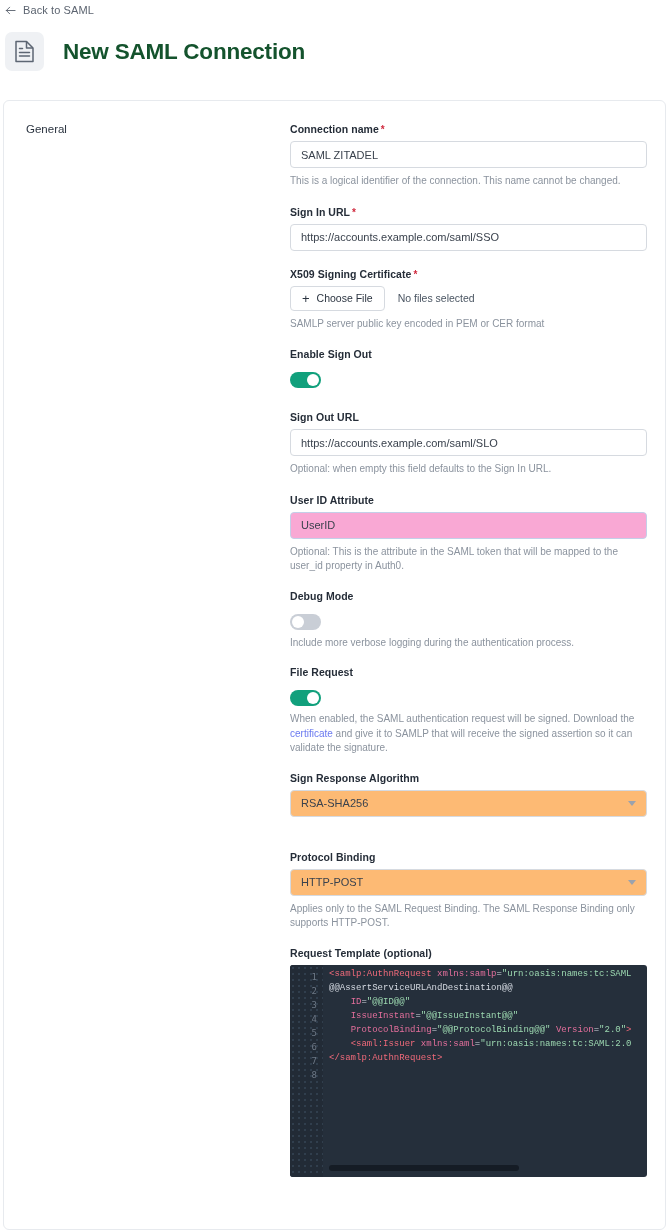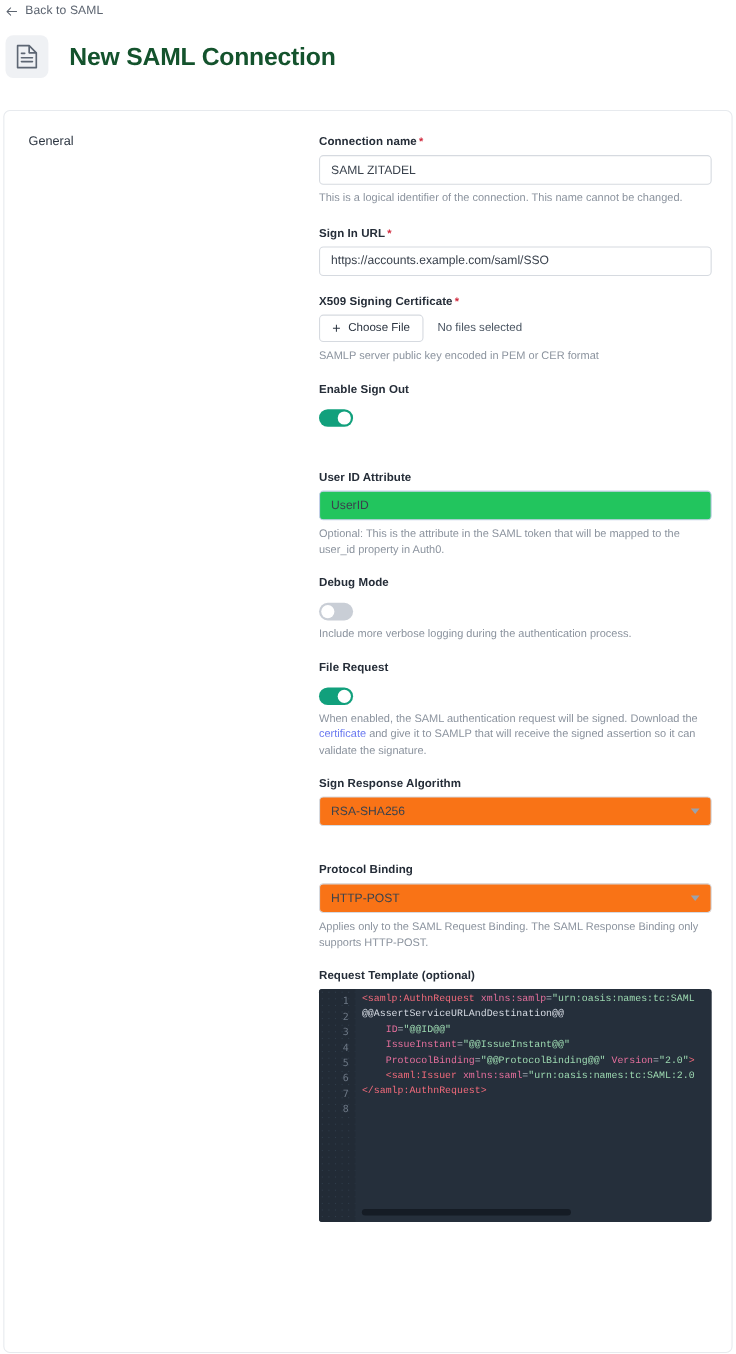--- a/index.html
+++ b/index.html
@@ -65,21 +65,21 @@
   .text-input {
     width: 357px; height: 27px;
     border: 1px solid #d6dae0; border-radius: 4px;
     background: #ffffff;
     font-size: 11px; color: #3a424d;
     padding: 0 10px;
     display: flex; align-items: center;
     font-family: "Liberation Sans", sans-serif;
   }
   .text-input.highlighted {
-    background: #22c55e;
+    background: #f9a8d4;
     border-color: #c3cfe8;
   }
 
   .helper {
     font-size: 10px; color: #8b939e; line-height: 14.5px;
     margin-top: 6px; width: 352px;
   }
   .helper a { color: #6a79f0; text-decoration: none; }
 
   .spacer-20 { height: 17px; }
@@ -104,21 +104,21 @@
   .toggle .knob {
     position: absolute; top: 2px; width: 12px; height: 12px;
     border-radius: 50%; background: #ffffff;
   }
   .toggle.on  .knob { left: 17px; }
   .toggle.off .knob { left: 2px; }
 
   
   .select {
     width: 357px; height: 27px;
-    border: 1px solid #d6dae0; border-radius: 4px; background: #f97316;
+    border: 1px solid #d6dae0; border-radius: 4px; background: #fdba74;
     display: flex; align-items: center; justify-content: space-between;
     padding: 0 10px; font-size: 11px; color: #3a424d; cursor: pointer;
   }
   .caret {
     width: 0; height: 0;
     border-left: 4.5px solid transparent;
     border-right: 4.5px solid transparent;
     border-top: 5px solid #9aa2ad;
   }
 
@@ -229,20 +229,25 @@
       <div class="field">
         <div class="field-label">Enable Sign Out</div>
         <div style="height:6px"></div>
         <div class="toggle on">
             <span class="knob"></span>
           </div>
       </div>
 
       <div style="height:23px"></div>
 
+      <div class="field">
+        <div class="field-label">Sign Out URL</div>
+        <div class="text-input">https://accounts.example.com/saml/SLO</div>
+        <div class="helper">Optional: when empty this field defaults to the Sign In URL.</div>
+      </div>
 
       <div class="spacer-20"></div>
 
       <div class="field">
         <div class="field-label">User ID Attribute</div>
         <div class="text-input highlighted">UserID</div>
         <div class="helper">Optional: This is the attribute in the SAML token that will be mapped to the user_id property in Auth0.</div>
       </div>
 
       <div style="height:16px"></div>

